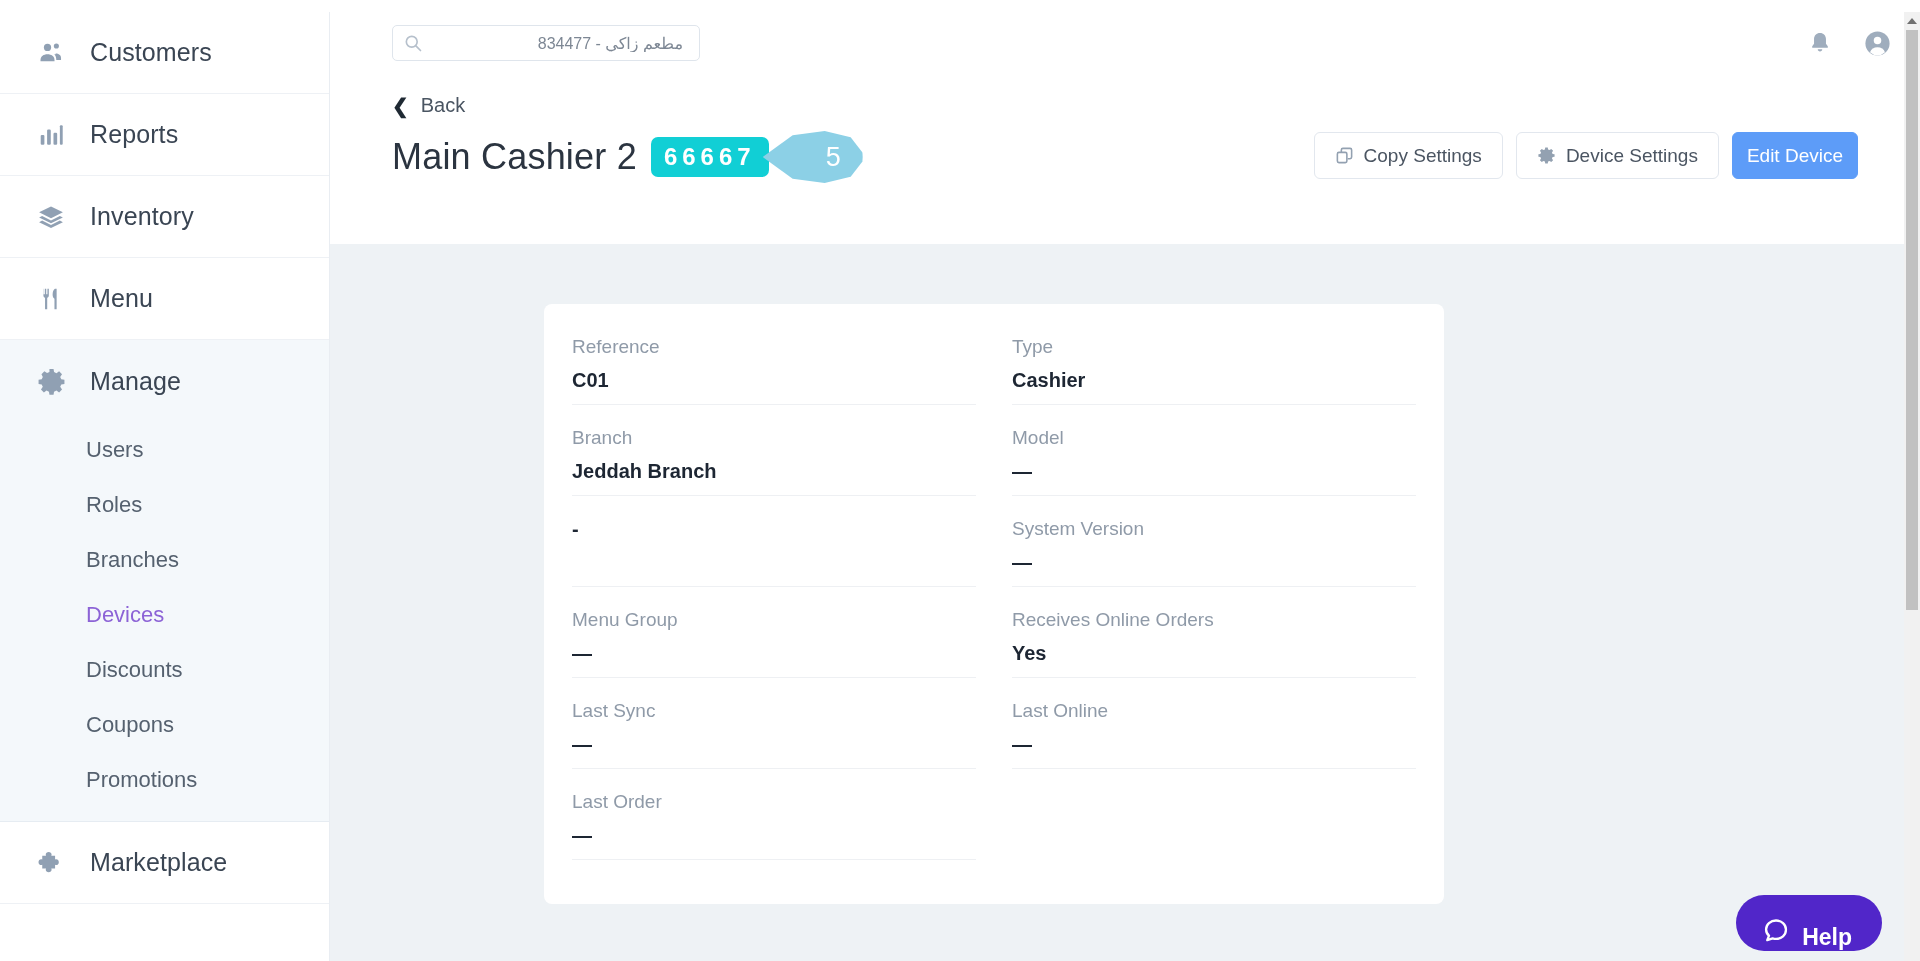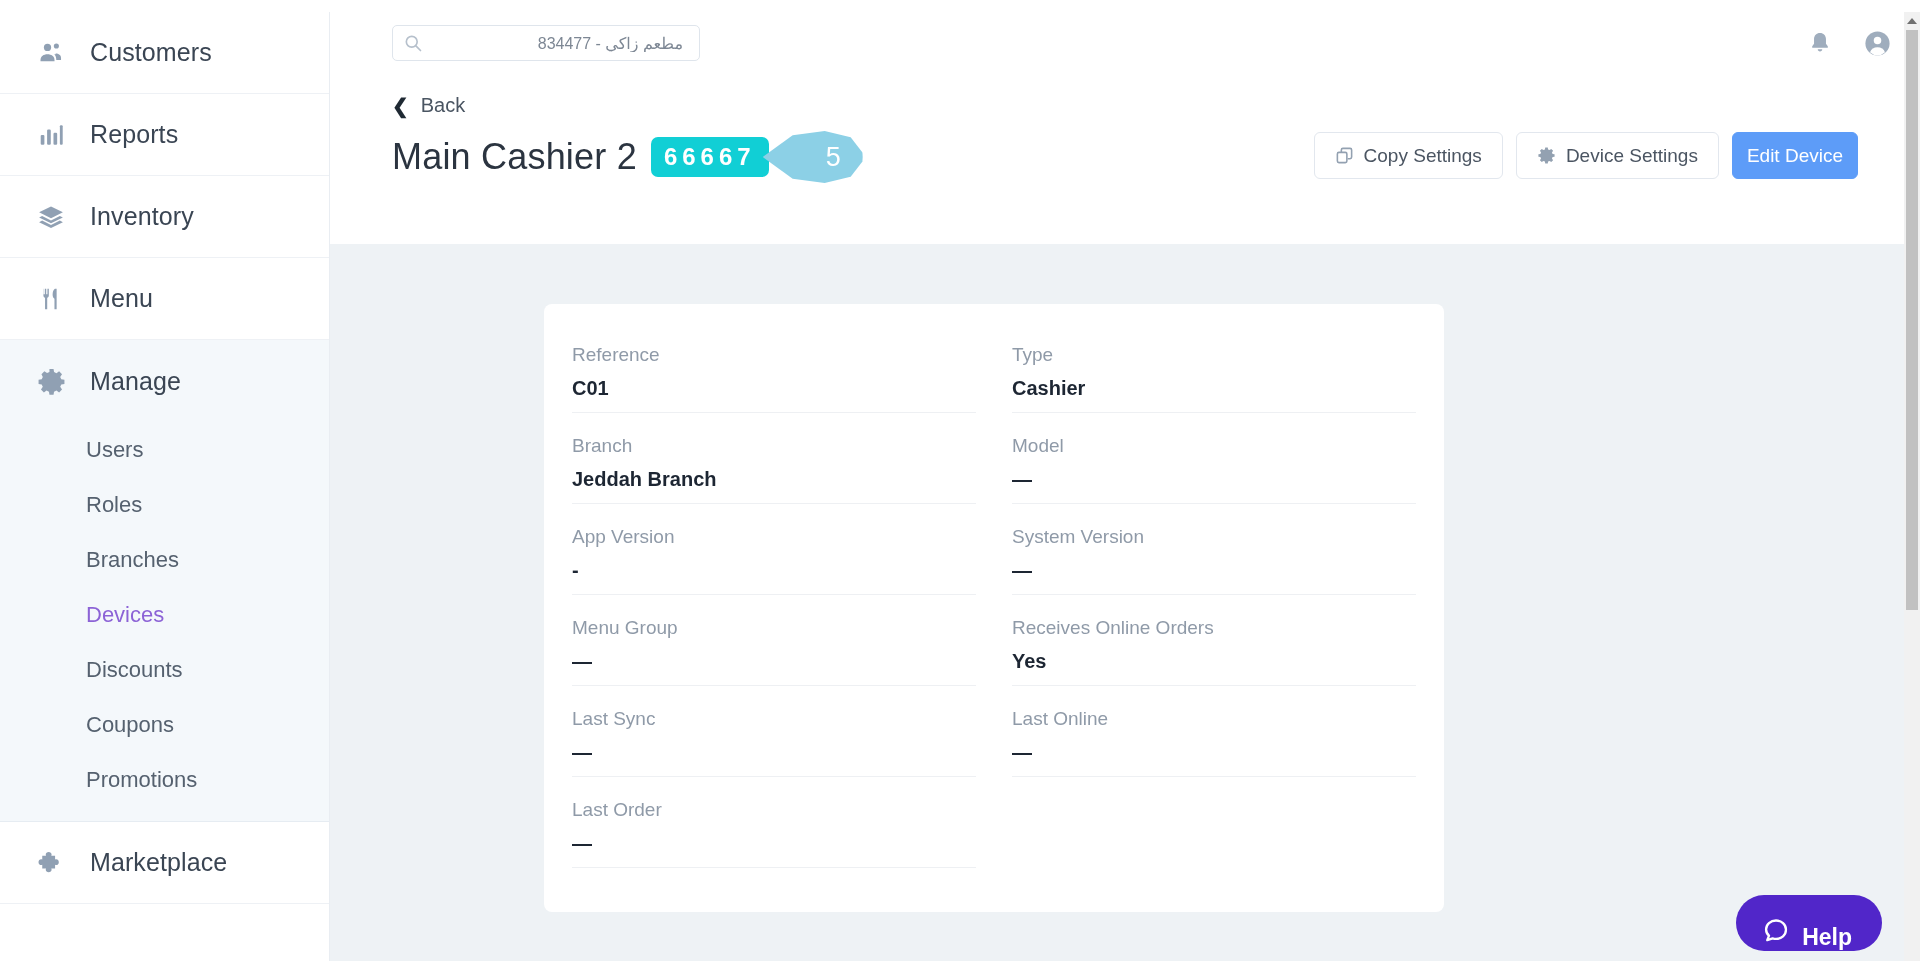--- a/index.html
+++ b/index.html
@@ -129,21 +129,21 @@
     border: 1px solid #e2e7ee; background: #fff; color: #4b5562;
   }
   .btn .bico { color: #93a1b1; display: flex; align-items: center; }
   .btn.primary { background: #5d9cf8; border-color: #5d9cf8; color: #ffffff; padding: 0 14px; }
 
   
   .content { background: #eef2f5; height: 729px; position: relative; }
   .card {
     position: absolute; left: 214px; top: 60px;
     width: 900px; background: #ffffff;
-    border-radius: 8px; padding: 40px 28px 22px 28px;
+    border-radius: 8px; padding: 32px 28px 22px 28px;
     display: grid; grid-template-columns: 1fr 1fr; column-gap: 36px;
   }
   .field { padding-bottom: 10px; border-bottom: 1px solid #eef0f3; margin-bottom: 22px; }
   .field.blank { border-bottom: none; }
   .flabel { font-size: 19px; color: #8f9aa8; margin-bottom: 11px; }
   .fvalue { font-size: 20px; color: #1d2633; font-weight: 700; min-height: 25px; }
 
   
   .help {
     position: absolute; right: 38px; bottom: 22px;
@@ -338,21 +338,20 @@
         <div class="field">
           <div class="flabel">Branch</div>
           <div class="fvalue">Jeddah Branch</div>
         </div>
         <div class="field">
           <div class="flabel">Model</div>
           <div class="fvalue">—</div>
         </div>
 
         <div class="field">
-          <div class="flabel">App Version</div>
           <div class="fvalue">-</div>
         </div>
         <div class="field">
           <div class="flabel">System Version</div>
           <div class="fvalue">—</div>
         </div>
 
         <div class="field">
           <div class="flabel">Menu Group</div>
           <div class="fvalue">—</div>

